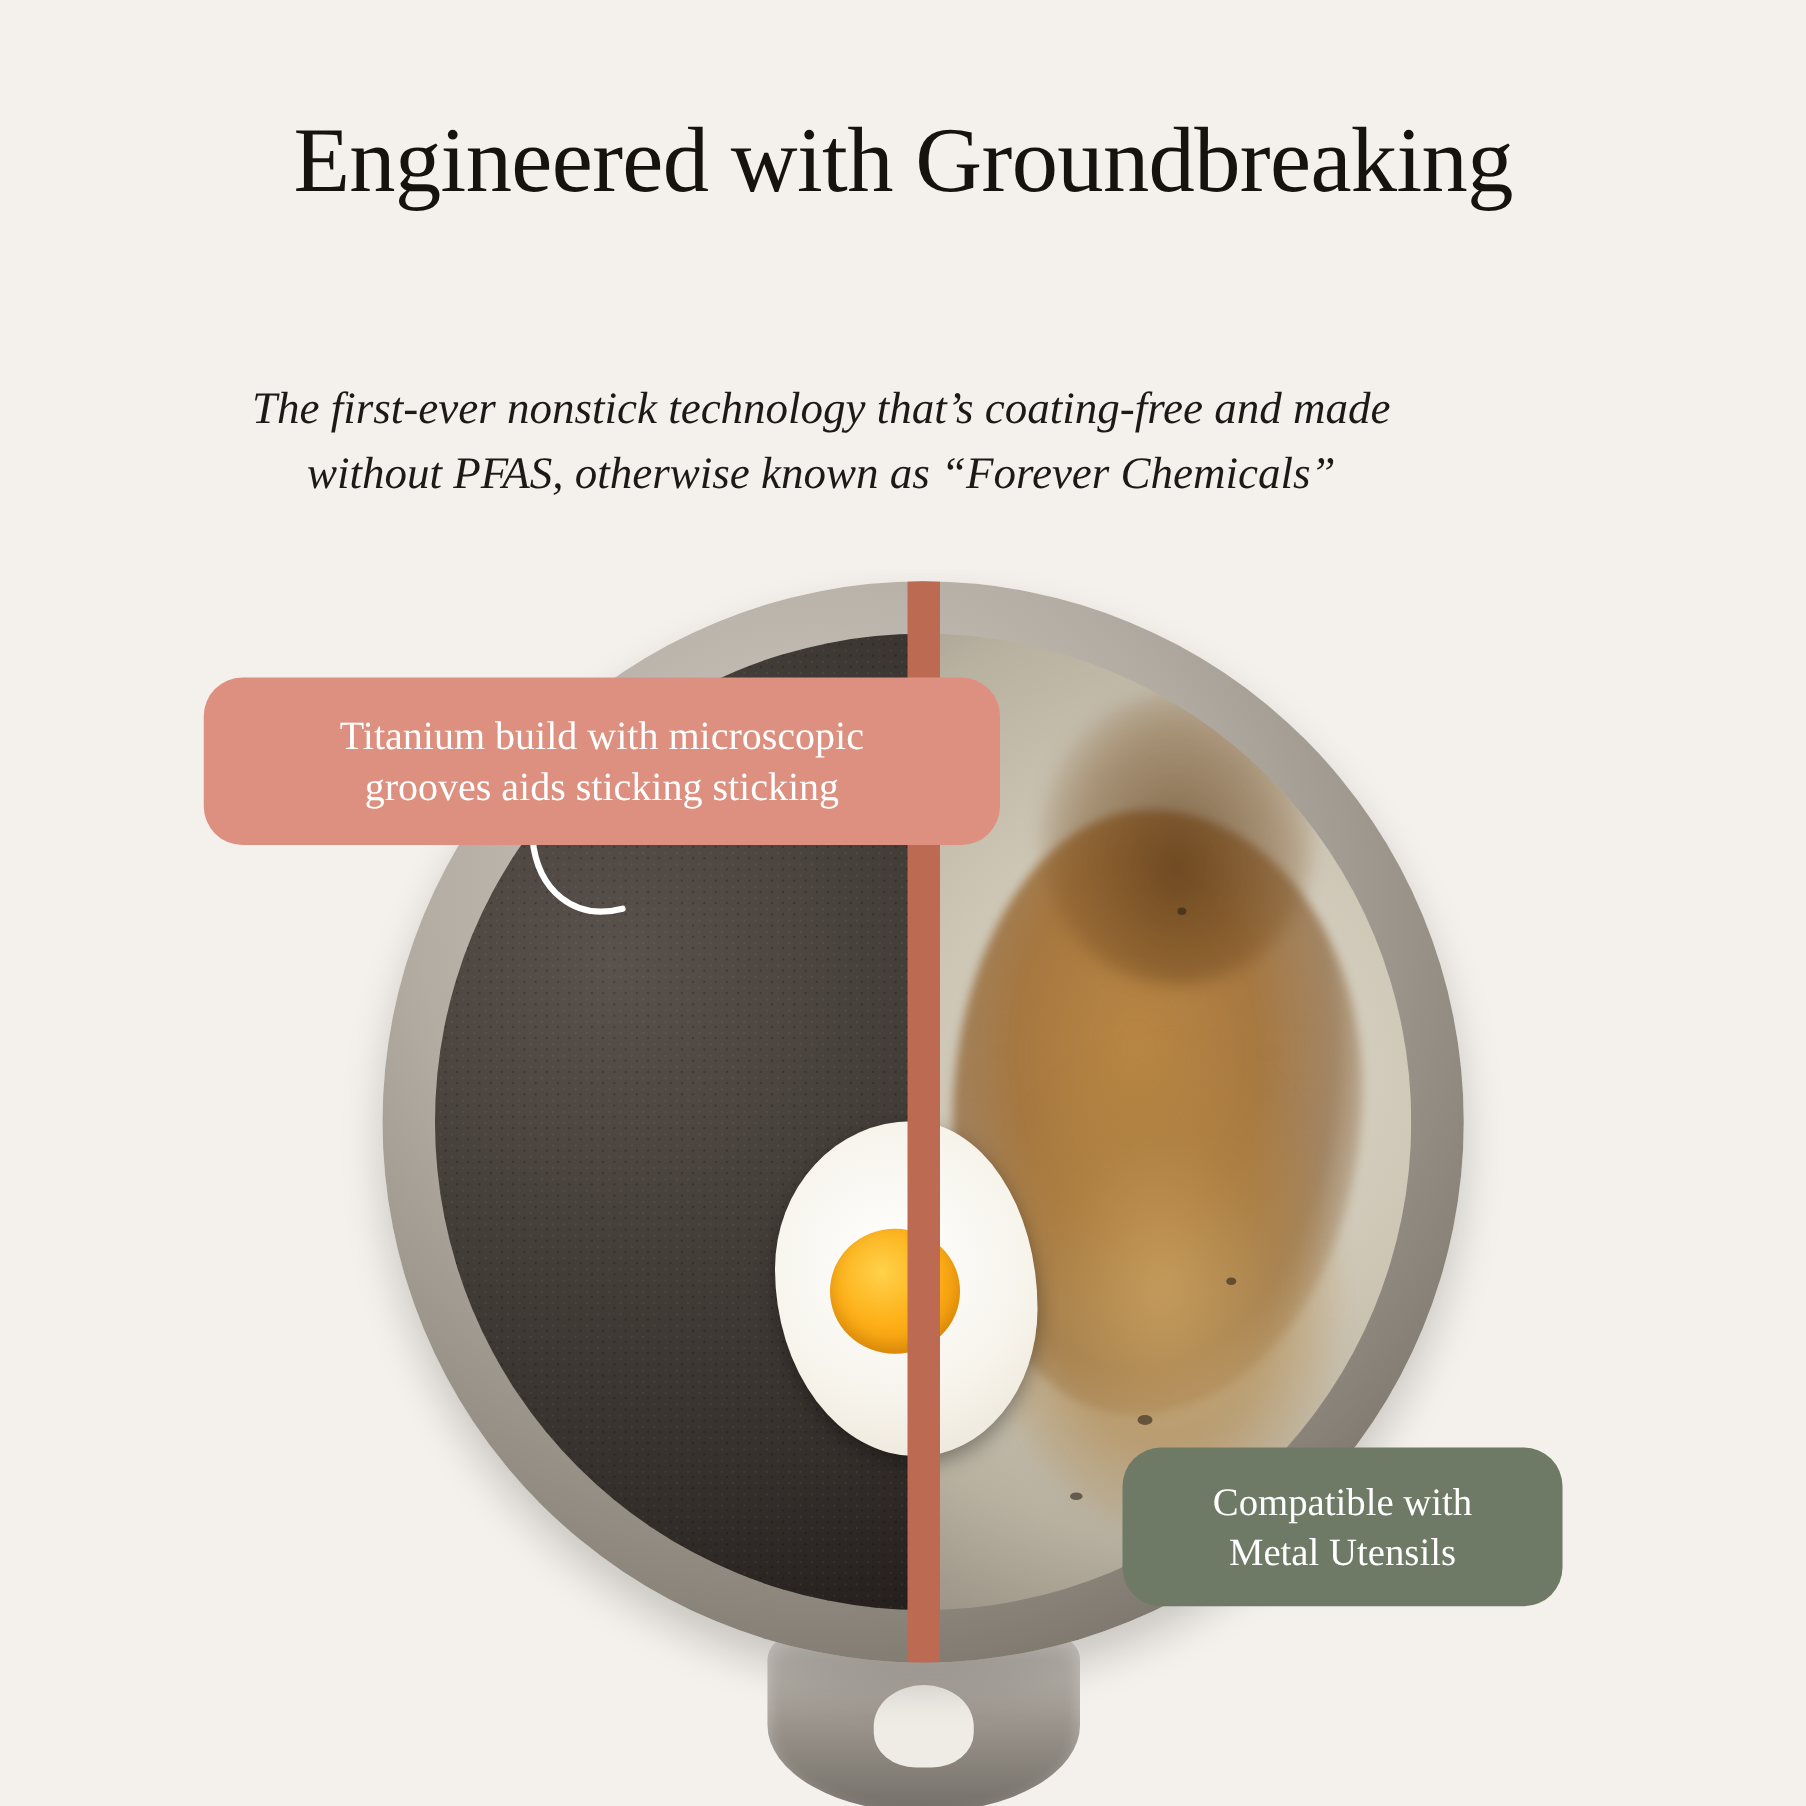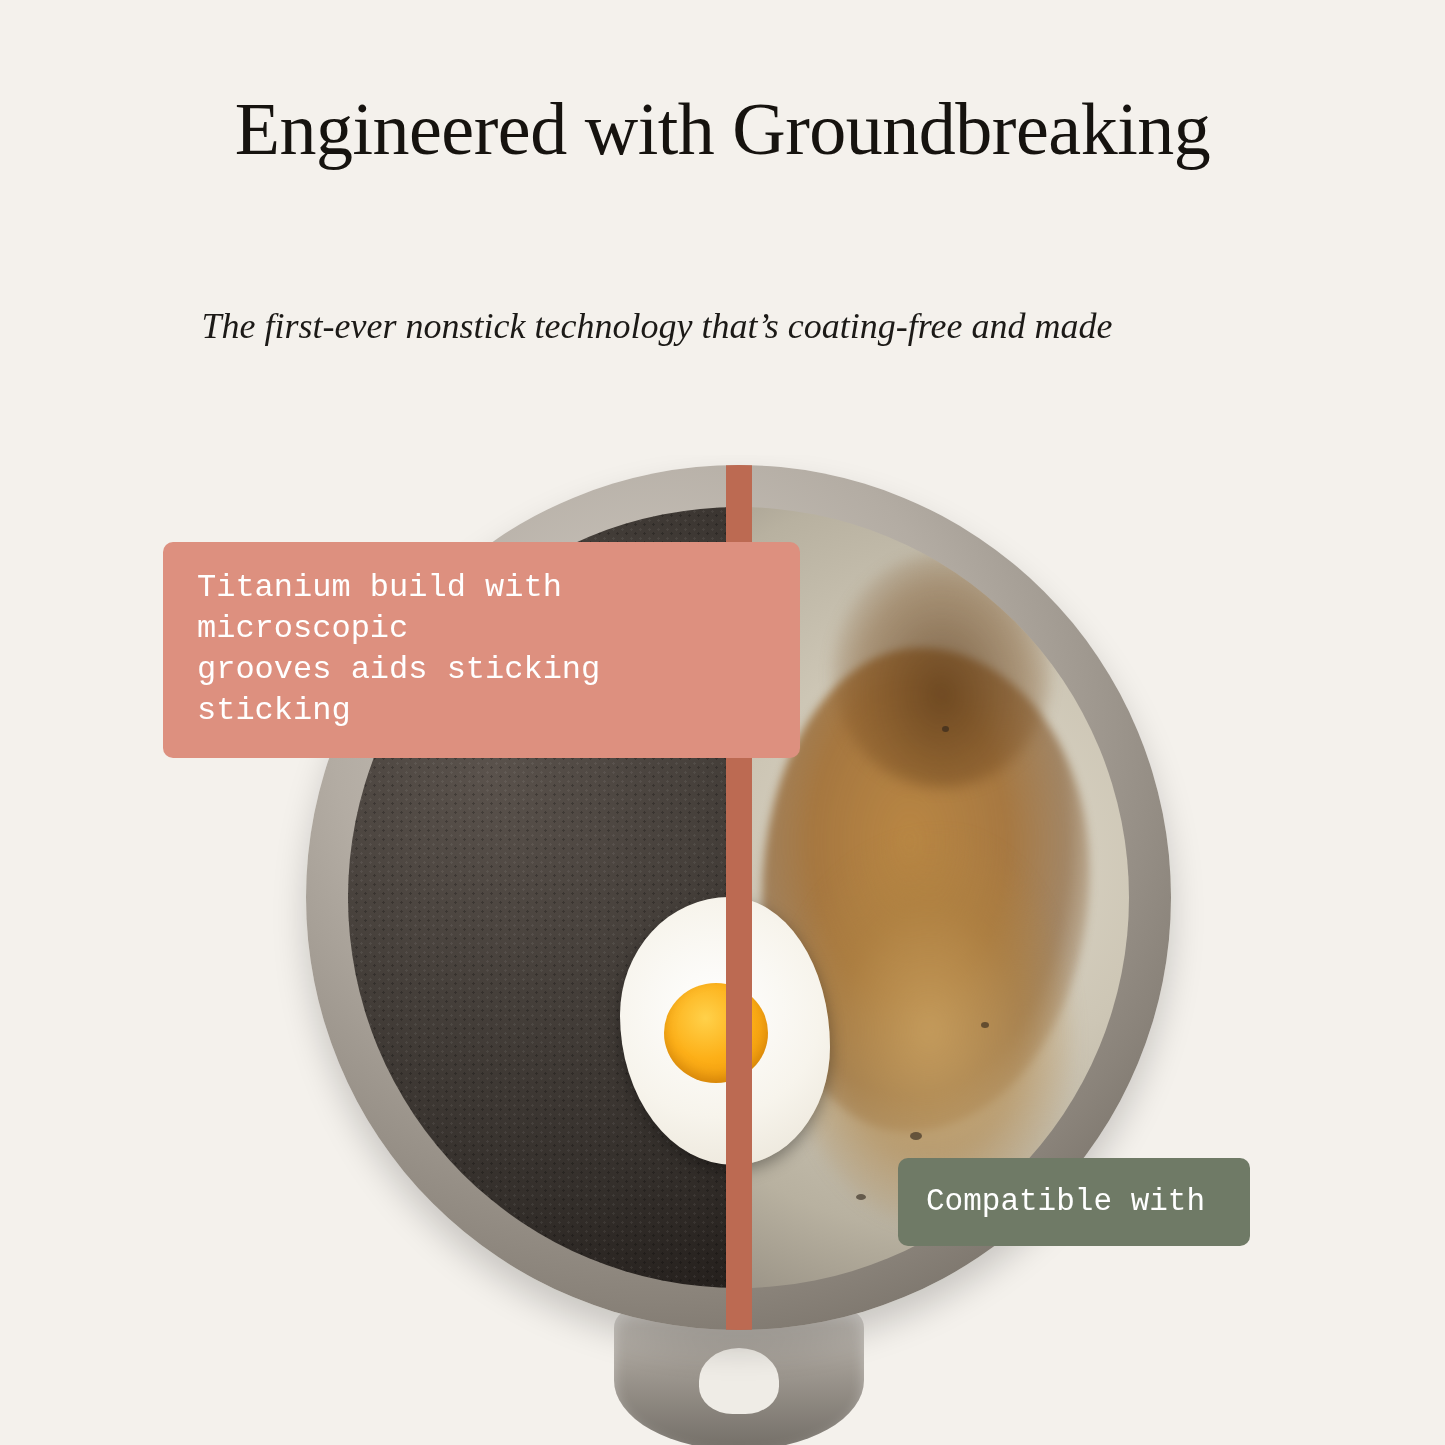--- a/index.html
+++ b/index.html
@@ -231,25 +231,25 @@
     height: 100px;
     border-radius: 50%;
     background: radial-gradient(circle at 40% 35%, #ffd14a 0%, #fdb018 45%, #f09a0c 80%, #d98306 100%);
     box-shadow: inset 0 -6px 12px rgba(160,90,0,.35);
   }
 
   
   .pill {
     position: absolute;
     box-sizing: border-box;
-    text-align: left;
+    text-align: center;
     color: #ffffff;
-    font-family: Liberation Mono, monospace;
+    font-family: Liberation Serif, serif;
     z-index: 12;
-    border-radius: 10px;
+    border-radius: 31px;
   }
   .pill-left {
     left: 163px;
     top: 87px;
     width: 637px;
     padding: 26px 34px;
     background: #dd907f;
     font-size: 32px;
     line-height: 1.28;
   }
@@ -278,20 +278,21 @@
 <body>
 
 <div class="page">
 
   <div class="headline">
     <span class="line">Engineered with Groundbreaking</span>
   </div>
 
   <div class="subhead">
     <span class="line">The first-ever nonstick technology that’s coating-free and made</span>
+    <span class="line">without PFAS, otherwise known as “Forever Chemicals”</span>
   </div>
 
   <div class="image-stage">
 
     <div class="pan-wrap">
       <div class="pan-handle"></div>
       <div class="pan-outer">
         <div class="pan-inner">
           <div class="half-left"></div>
           <div class="half-right">
@@ -317,16 +318,17 @@
       <path d="M6 6 C 10 48, 40 72, 78 62" fill="none" stroke="#ffffff" stroke-width="5" stroke-linecap="round"></path>
     </svg>
 
     <div class="pill pill-left">
       <span class="l">Titanium build with microscopic</span>
       <span class="l">grooves aids sticking sticking</span>
     </div>
 
     <div class="pill pill-right">
       <span class="l">Compatible with</span>
+      <span class="l">Metal Utensils</span>
     </div>
 
   </div>
 </div>
 
 </body></html>

